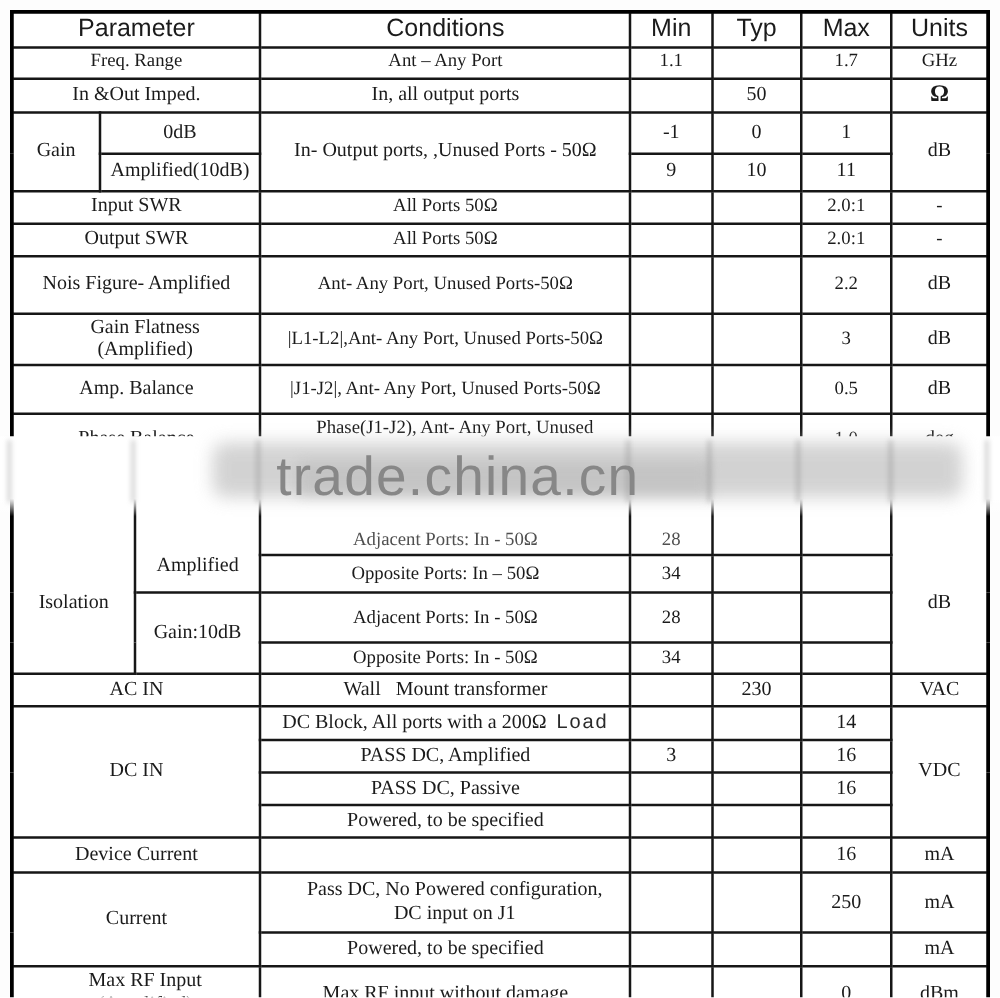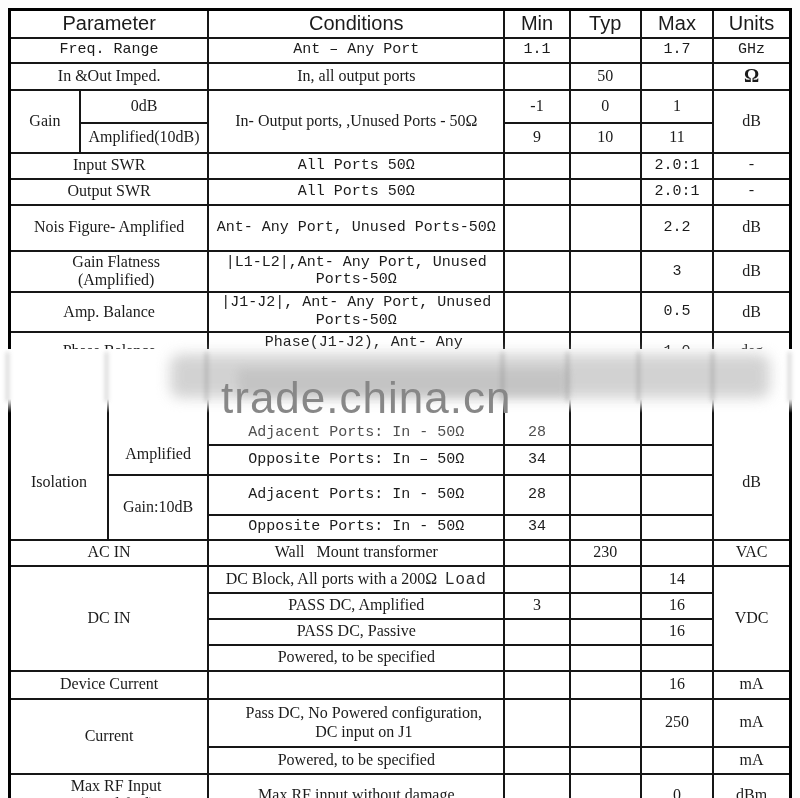--- a/index.html
+++ b/index.html
@@ -4,21 +4,21 @@
 <style>
   html,body { margin:0; padding:0; background:#ffffff; }
   .page { position:relative; width:800px; height:798px; background:#fdfdfd; overflow:hidden; }
 
   table.spec { position:absolute; left:8px; top:8px; width:784px;
                border-collapse:collapse; table-layout:fixed;
                border:3px solid #000; background:#fff; }
   td { border:2px solid #161616; text-align:center; vertical-align:middle;
        padding:1px 3px; font-family:"Liberation Serif", serif; font-size:16px;
        color:#1b1b1b; line-height:1.18; overflow:hidden; }
-  .sans  { font-family:Liberation Mono, monospace; font-size:15px; }
+  .sans  { font-family:Liberation Serif, serif; font-size:15px; }
   .hdr   { font-family:"Liberation Sans", sans-serif; font-size:20px; }
   .omega { font-size:19px; font-weight:bold; }
   .pad-narrow  { padding-left:42px; padding-right:28px; }
   .cond-narrow { padding-left:34px; padding-right:19px; }
   .ws-pre { white-space:pre-wrap; }
   .load-word { font-family:"Liberation Sans", sans-serif; font-size:16px;
                letter-spacing:1.5px; margin-left:8px; color:#2a2a2a; }
   
   .hidden-cell   { color:#4f4f4f; vertical-align:bottom; padding-bottom:2px; }
   .iso-amp-label { vertical-align:bottom; padding-bottom:10px; }
@@ -28,21 +28,21 @@
   .wm-base { position:absolute; left:0; top:349px; width:800px; height:64px; z-index:4;
              background:linear-gradient(to bottom,#ffffff 0px,#ffffff 50px,rgba(255,255,255,0) 64px); }
   .wm-shadow1 { position:absolute; left:170px; top:354px; width:600px; height:44px;
                 background:#cbcbcb; border-radius:10px; filter:blur(7px); opacity:.85; z-index:5; }
   .wm-shadow2 { position:absolute; left:238px; top:369px; width:330px; height:27px;
                 background:#c2c2c2; filter:blur(5px); opacity:.85; z-index:5; }
   .wm-streak  { position:absolute; top:352px; width:3px; height:50px;
                 background:rgba(100,100,100,.30); filter:blur(2px); z-index:6; }
   .wm-text { position:absolute; left:221px; top:357px; z-index:7;
              font-family:"Liberation Sans", sans-serif; font-size:44px;
-             letter-spacing:1px; color:#878787;margin-top:16px; }
+             letter-spacing:1px; color:#878787; }
 </style>
 </head>
 <body>
 
 <div class="page">
 
   <table class="spec">
     <colgroup>
       <col style="width:70px">
         <col style="width:28px">
@@ -128,21 +128,21 @@
 
     <tr style="height:38px">
       <td colspan="3" class="pad-narrow">Gain Flatness (Amplified)</td>
       <td class="sans">|L1-L2|,Ant- Any Port, Unused Ports-50Ω</td>
       <td></td>
       <td></td>
       <td class="sans">3</td>
       <td>dB</td>
     </tr>
 
-    <tr style="height:25px">
+    <tr style="height:39px">
       <td colspan="3">Amp. Balance</td>
       <td class="sans">|J1-J2|, Ant- Any Port, Unused Ports-50Ω</td>
       <td></td>
       <td></td>
       <td class="sans">0.5</td>
       <td>dB</td>
     </tr>
 
     <tr style="height:40px">
       <td colspan="3">Phase Balance</td>

